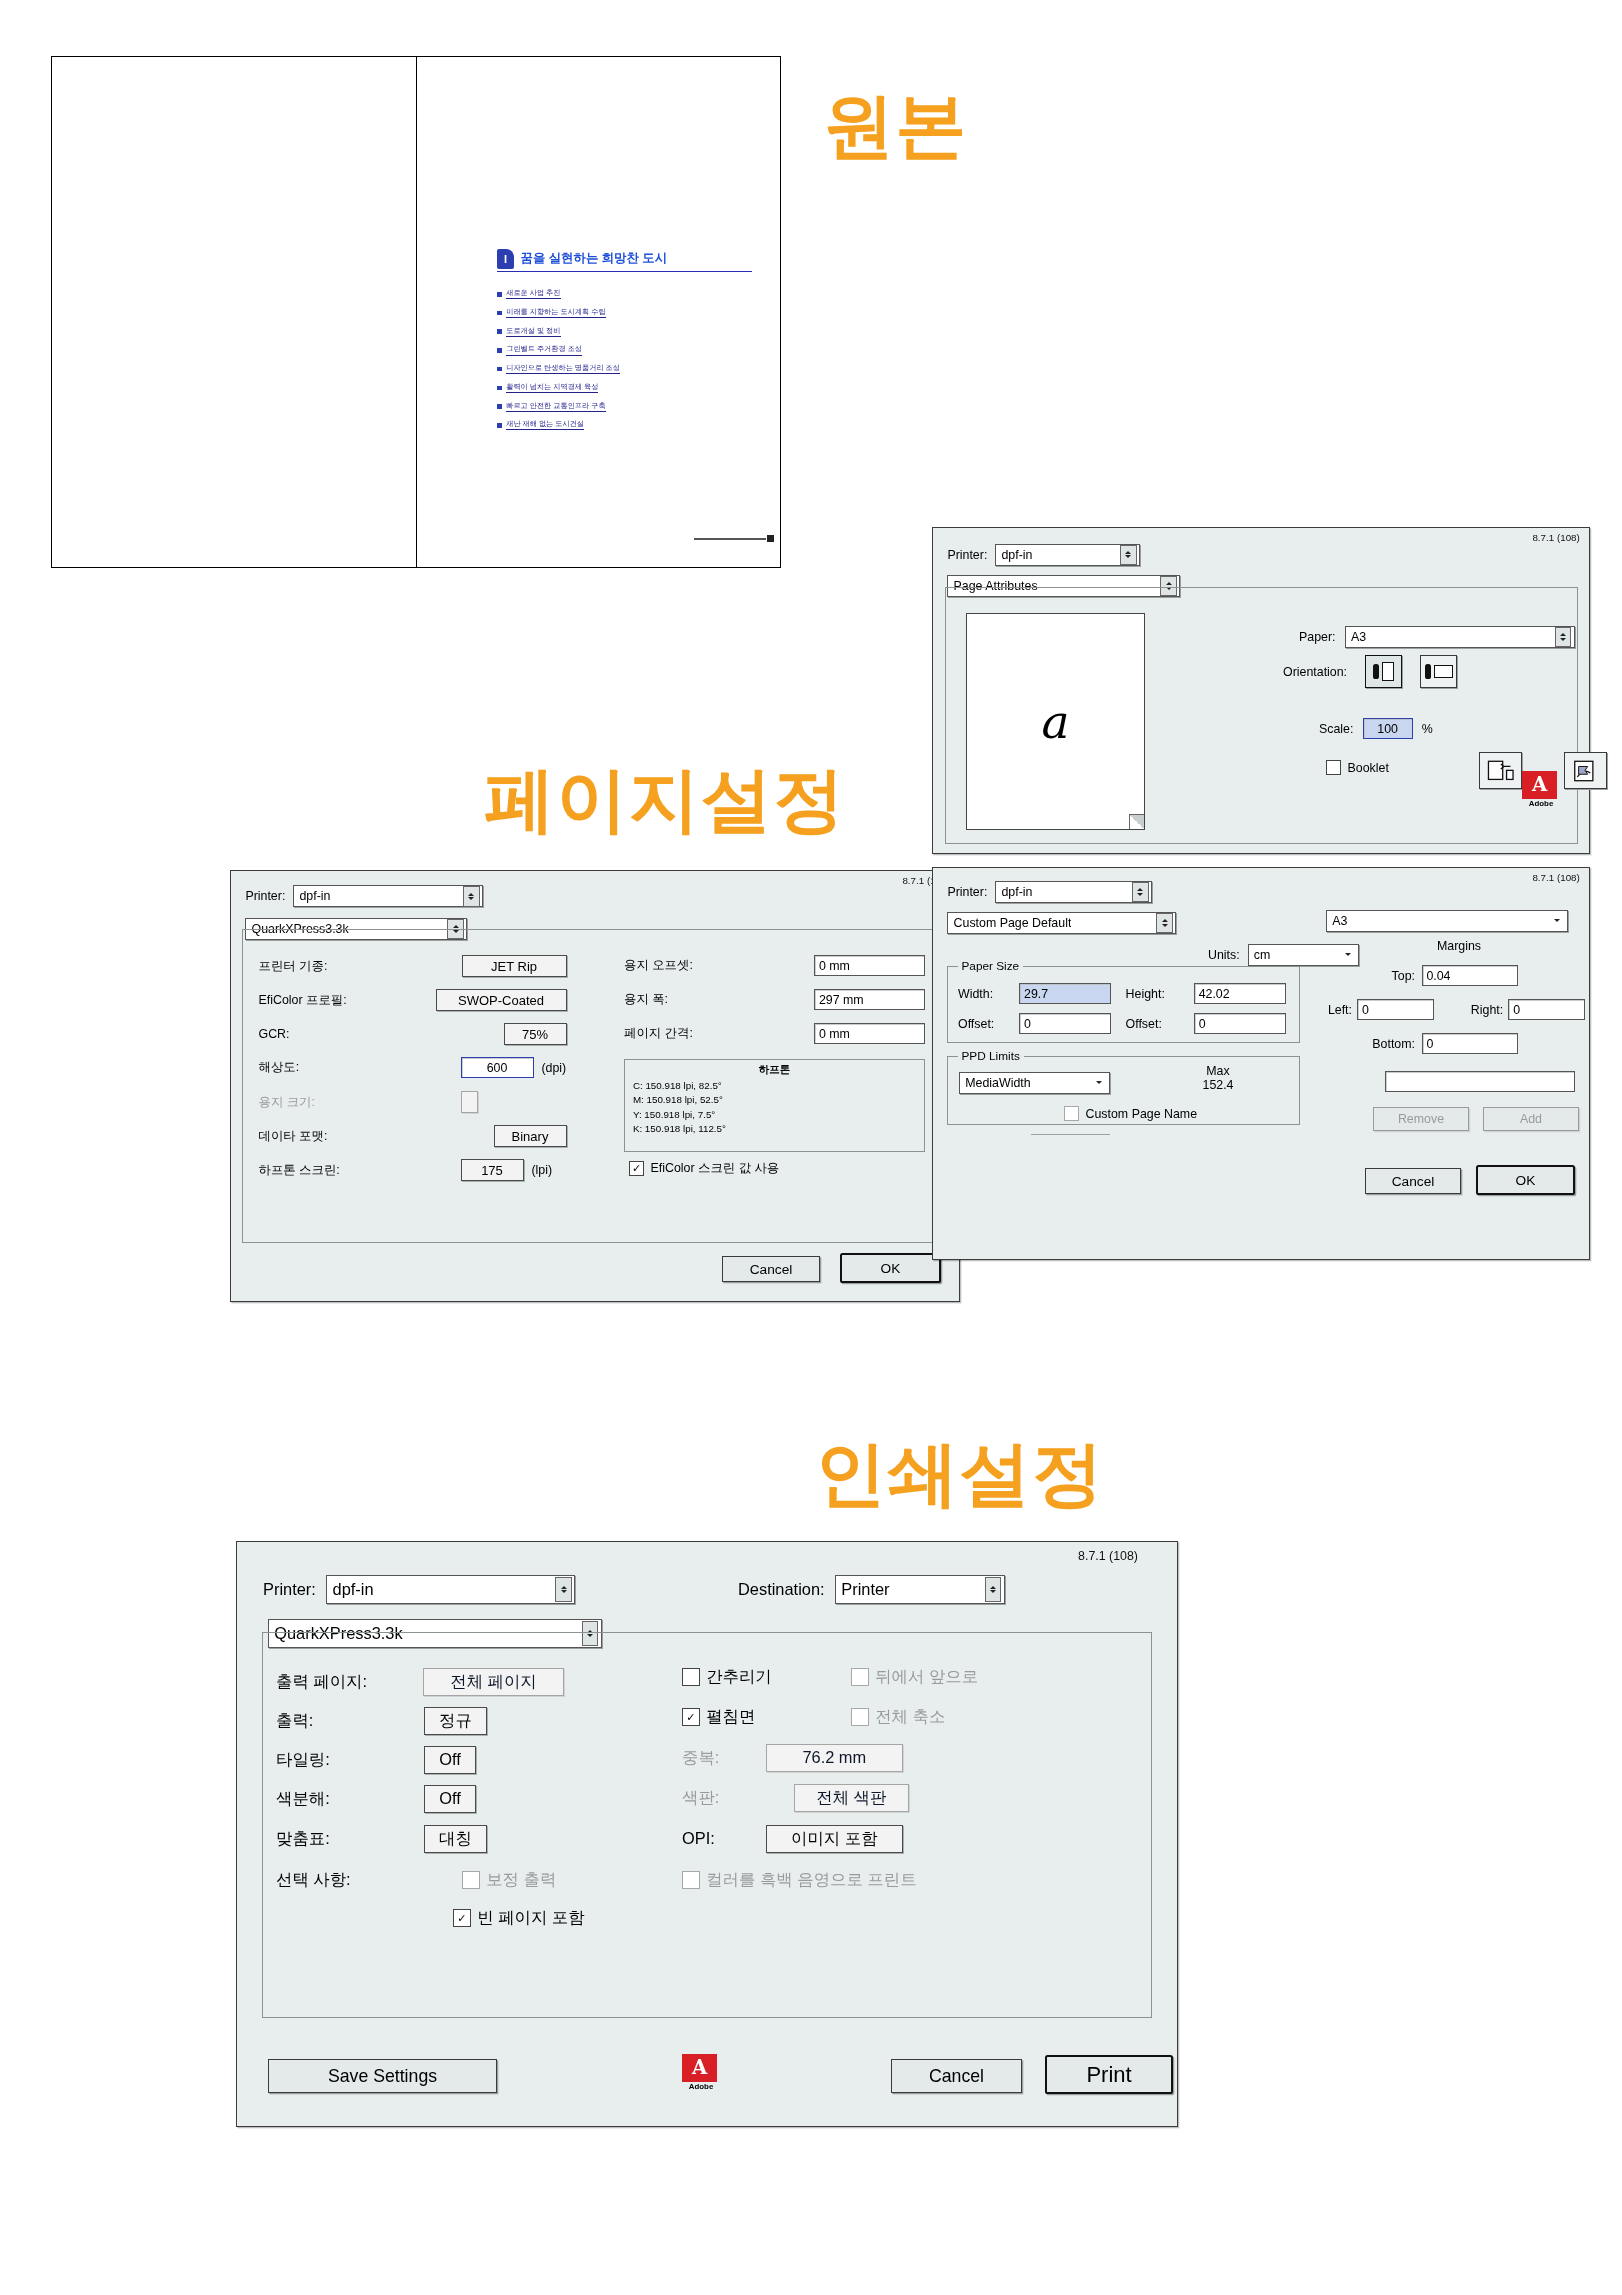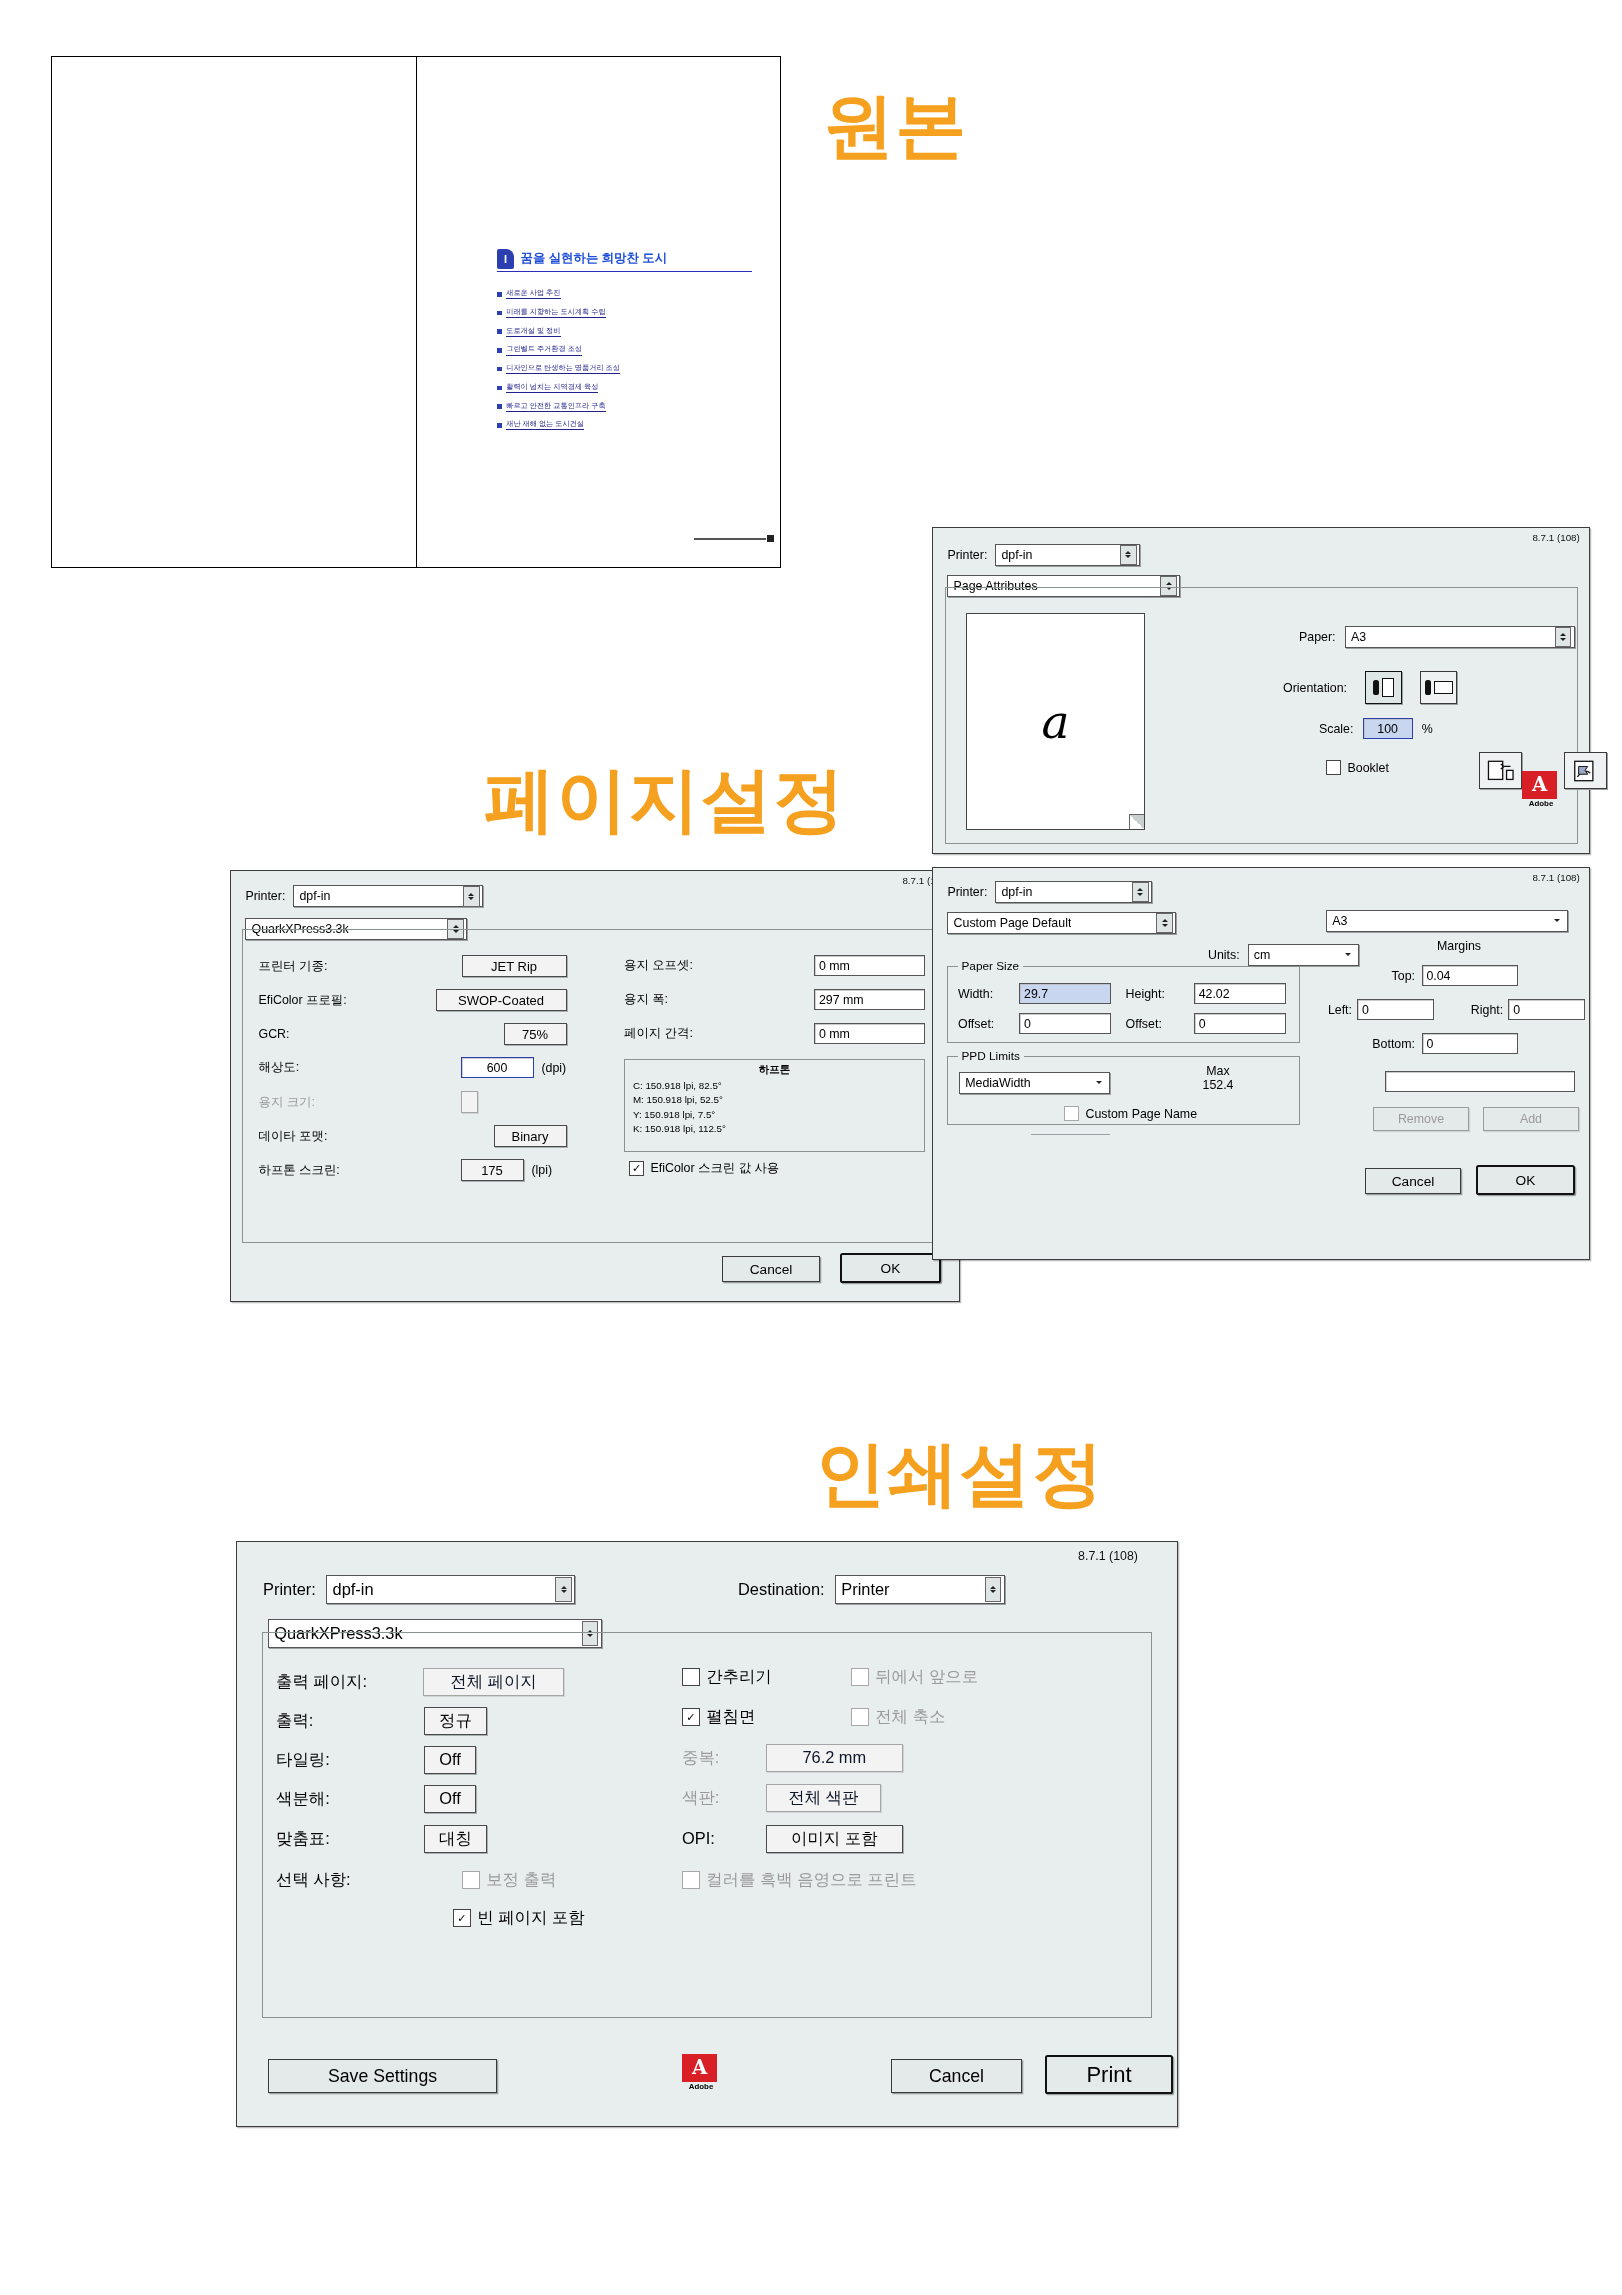--- a/index.html
+++ b/index.html
@@ -263,21 +263,21 @@
     <span class="lbl">Paper:</span>
     <span class="popup" style="width:230px;">
       <span class="cap">A3</span>
       <span class="arrows">
           <i class="up"></i>
           <i class="dn"></i>
         </span>
     </span>
   </div>
 
-  <div class="abs row" style="left:350px;top:143px;gap:18px;">
+  <div class="abs row" style="left:350px;top:127px;gap:18px;">
     <span class="lbl">Orientation:</span>
     <span class="oribtn on">
       <span class="ori-person"></span>
       <span class="ori-page-v"></span>
     </span>
     <span class="oribtn">
       <span class="ori-person"></span>
       <span class="ori-page-h"></span>
     </span>
   </div>
@@ -616,21 +616,21 @@
     <span class="cb dim" style="width:15.7px;height:15.7px;"></span>
     <span class="lbl dim" style="font-size:16.4px;">전체 축소</span>
   </div>
 
   <div class="abs row" style="left:445px;top:202px;gap:11.8px;">
     <span class="lbl dim" style="font-size:16.4px;width:72px;">중복:</span>
     <span class="tok dim" style="width:137px;height:27.5px;font-size:16.4px;">76.2 mm</span>
   </div>
   <div class="abs row" style="left:445px;top:242px;gap:11.8px;">
     <span class="lbl dim" style="font-size:16.4px;width:72px;">색판:</span>
-    <span class="tok dim" style="width:115px;height:27.5px;font-size:16.4px;">전체 색판</span>
+    <span class="tok dim" style="width:115px;height:27.5px;font-size:16.4px;margin-left:28px;">전체 색판</span>
   </div>
   <div class="abs row" style="left:445px;top:283px;gap:11.8px;">
     <span class="lbl" style="font-size:16.4px;width:72px;">OPI:</span>
     <span class="tok" style="width:137px;height:27.5px;font-size:16.4px;">이미지 포함</span>
   </div>
   <div class="abs cbrow" style="left:445px;top:327px;">
     <span class="cb dim" style="width:15.7px;height:15.7px;"></span>
     <span class="lbl dim" style="font-size:16.4px;">컬러를 흑백 음영으로 프린트</span>
   </div>
 

